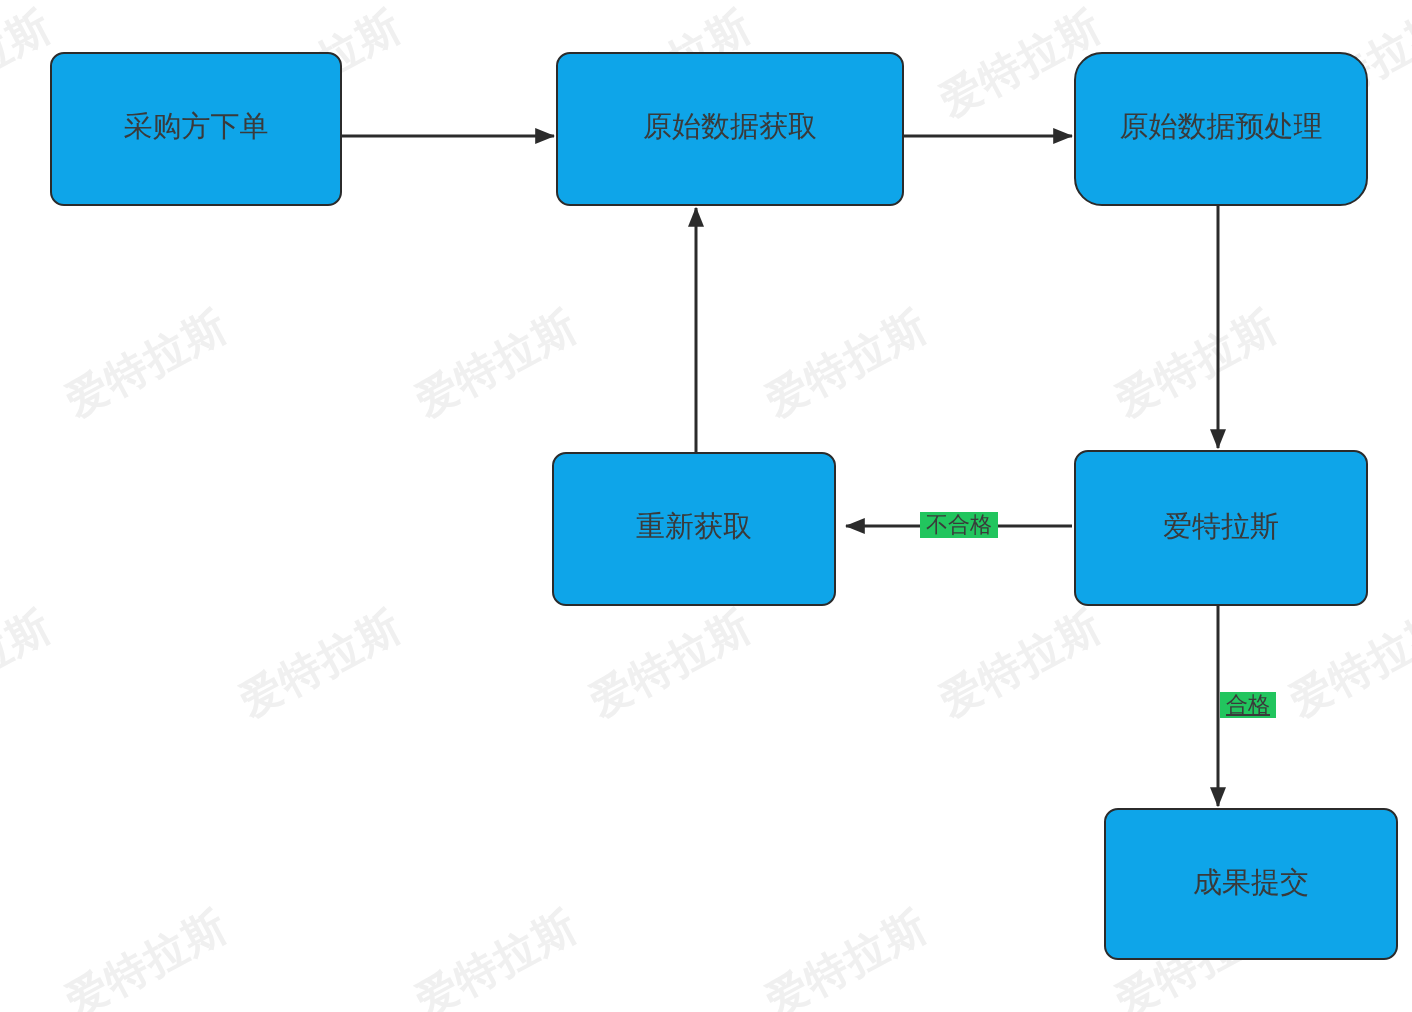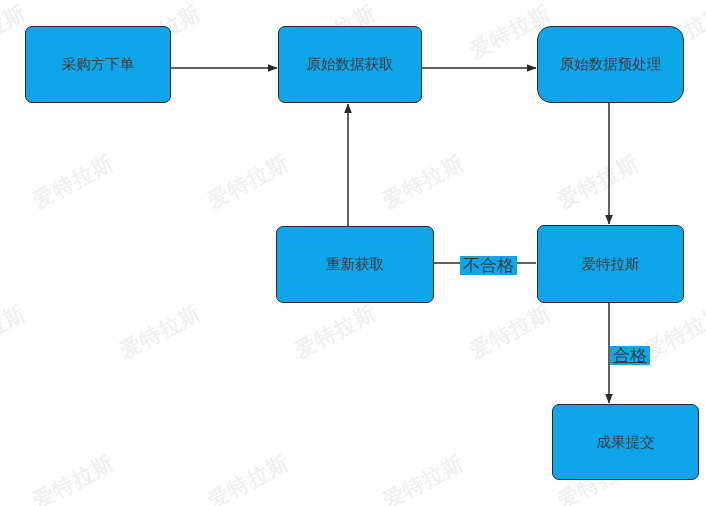--- a/index.html
+++ b/index.html
@@ -66,23 +66,23 @@
   }
   .node-label {
     font-size: 14.5px;
     color: #3a3a3a;
     line-height: 1;
     white-space: nowrap;
   }
   .edge-label {
     position: absolute;
     z-index: 3;
-    background: #0ea5e9;
+    background: #22c55e;
     color: #3a3a3a;
-    font-size: 17px;
+    font-size: 11px;
     line-height: 1;
     padding: 1px 3px;
     white-space: nowrap;
   }
 </style>
 </head>
 <body>
 
 <div id="canvas">
 
@@ -126,29 +126,29 @@
 
     <line x1="609" y1="303" x2="609" y2="403" stroke="#2b2b2b" stroke-width="1.5" marker-end="url(#arrowhead)"></line>
   </svg>
 
   <div id="node-layer">
 
     <div class="node" style="left:25px; top:26px; width:146px; height:77px;">
       <span class="node-label">采购方下单</span>
     </div>
 
-    <div class="node" style="left:278px; top:26px; width:144px; height:77px;">
+    <div class="node" style="left:278px; top:26px; width:174px; height:77px;">
       <span class="node-label">原始数据获取</span>
     </div>
 
     <div class="node" style="left:537px; top:26px; width:147px; height:77px;border-radius:14px;">
       <span class="node-label">原始数据预处理</span>
     </div>
 
-    <div class="node" style="left:276px; top:226px; width:158px; height:77px;">
+    <div class="node" style="left:276px; top:226px; width:142px; height:77px;">
       <span class="node-label">重新获取</span>
     </div>
 
     <div class="node" style="left:537px; top:225px; width:147px; height:78px;">
       <span class="node-label">爱特拉斯</span>
     </div>
 
     <div class="node" style="left:552px; top:404px; width:147px; height:76px;">
       <span class="node-label">成果提交</span>
     </div>

